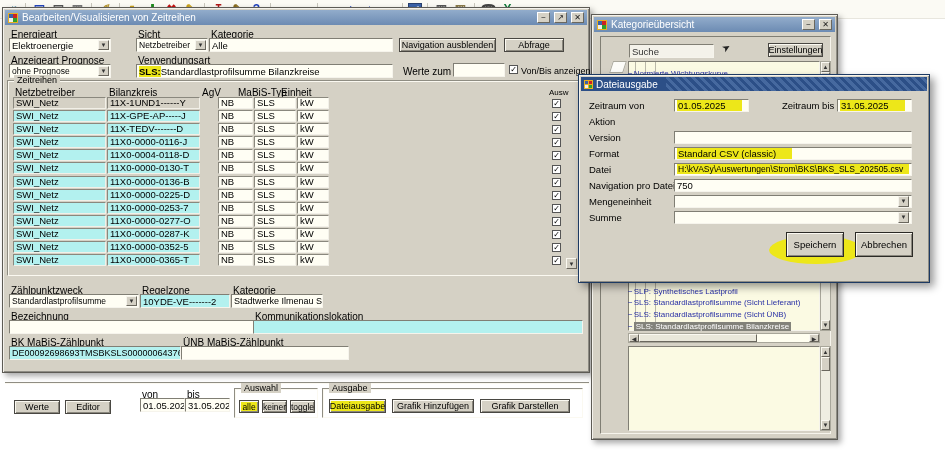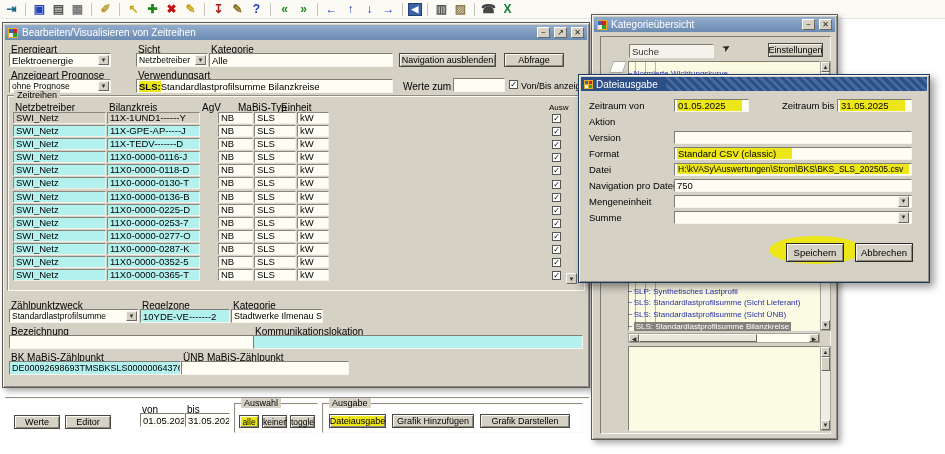--- a/index.html
+++ b/index.html
@@ -100,21 +100,21 @@
           background:var(--fieldbg);border:1px solid;border-color:#807e74 #f6f4ec #f6f4ec #807e74;
           font-size:9.5px;padding:0 2px;overflow:hidden;white-space:nowrap}
   .dfield.w75{width:75px}
   .dfield .dval.hl{background:var(--yl);padding:0 16px 0 1px}
   .dfield .dval.full{width:100%;background:var(--yl);font-size:8.5px}
   .dfield .da{margin-left:auto;width:11px;height:11px;background:var(--face);
               border:1px solid #f6f4ec;border-right-color:#6a675e;border-bottom-color:#6a675e;
               font-size:6px;color:#333;display:flex;align-items:center;justify-content:center;flex:none}
   .blob{position:absolute;left:190px;top:161px;width:94px;height:28px;background:var(--yl);
         border-radius:50%;}
-  .dbtn{position:absolute;top:168px;height:19px;background:var(--face);border:1px solid #2b2a26;
+  .dbtn{position:absolute;top:157px;height:25px;background:var(--face);border:1px solid #2b2a26;
         box-shadow:inset 1px 1px 0 #fbf9f1, inset -1px -1px 0 #8b887e;
         display:flex;align-items:center;justify-content:center;font-size:9.5px}
 </style>
 </head>
 <body>
 
 <div class="toolbar">
     <span class="ticon" style="color: rgb(26, 106, 138);">⇥</span>
     <span class="tsep"></span>
     <span class="ticon" style="color: rgb(34, 68, 187);">▣</span>
@@ -142,21 +142,21 @@
     <span class="tsep"></span>
     <span class="ticon boxed" style="color: rgb(255, 255, 255); background: rgb(58, 98, 168);">◀</span>
     <span class="tsep"></span>
     <span class="ticon" style="color: rgb(85, 85, 85);">▥</span>
     <span class="ticon" style="color: rgb(138, 122, 74);">▨</span>
     <span class="tsep"></span>
     <span class="ticon" style="color: rgb(68, 68, 68);">☎</span>
     <span class="ticon" style="color: rgb(17, 122, 58);">X</span>
   </div>
 
-<div class="win" style="left:2px;top:22px;width:588px;height:366px;z-index:10">
+<div class="win" style="left:2px;top:7px;width:588px;height:366px;z-index:10">
   <div class="tbar">
     <svg width="10" height="10">
         <rect fill="#e8b021" width="10" height="10"></rect>
         <rect fill="#3a62a8" x="1" y="1" width="4" height="4"></rect>
         <rect fill="#cc2222" x="5" y="1" width="4" height="4"></rect>
         <rect fill="#eeeeee" x="1" y="5" width="4" height="4"></rect>
         <rect fill="#2da02d" x="5" y="5" width="4" height="4"></rect>
       </svg>
     <span>Bearbeiten/Visualisieren von Zeitreihen</span>
     <span class="spacer"></span>
@@ -232,21 +232,21 @@
       </div>
       <div class="trow">
         <div class="tc c0 cy">SWI_Netz</div>
         <div class="tc c1 cy">11X0-0000-0116-J</div>
         <div class="tc c2 wh">NB</div>
         <div class="tc c3 wh">SLS</div>
         <div class="tc c4 wh">kW</div>
       </div>
       <div class="trow">
         <div class="tc c0 cy">SWI_Netz</div>
-        <div class="tc c1 cy">11X0-0000-0118-D</div>
+        <div class="tc c1 cy">11X0-0004-0118-D</div>
         <div class="tc c2 wh">NB</div>
         <div class="tc c3 wh">SLS</div>
         <div class="tc c4 wh">kW</div>
       </div>
       <div class="trow">
         <div class="tc c0 cy">SWI_Netz</div>
         <div class="tc c1 cy">11X0-0000-0130-T</div>
         <div class="tc c2 wh">NB</div>
         <div class="tc c3 wh">SLS</div>
         <div class="tc c4 wh">kW</div>

